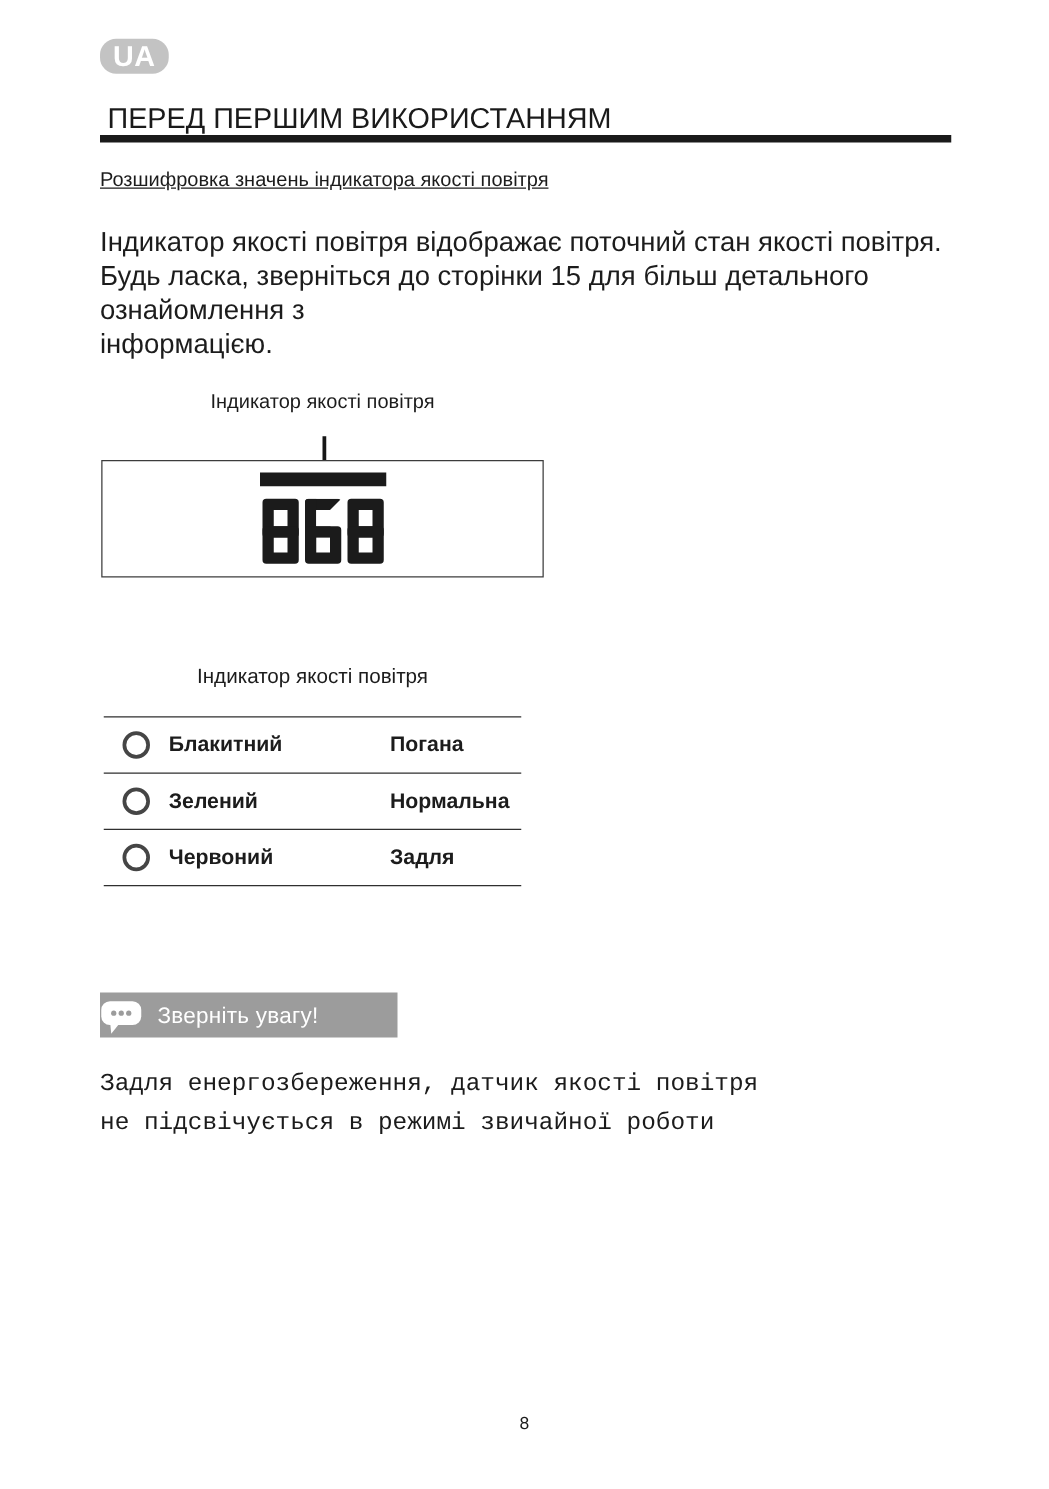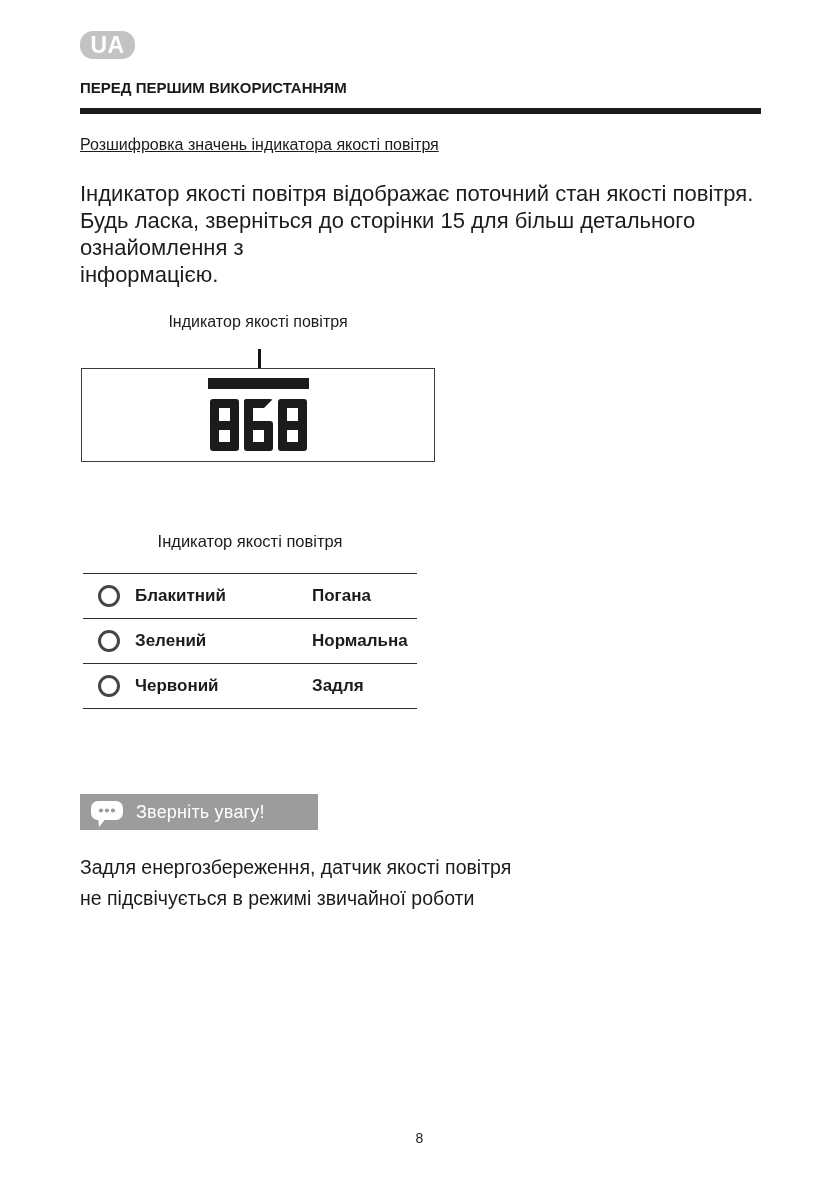--- a/index.html
+++ b/index.html
@@ -10,21 +10,21 @@
   .abs{position:absolute;}
 
   
   .ua-badge{
     left:80px;top:31px;width:55px;height:28px;border-radius:13px;
     background:var(--badge-bg,#c3c3c3);color:#fff;font-weight:700;font-size:23px;
     display:flex;align-items:center;justify-content:center;letter-spacing:.5px;
   }
 
   
-  .title{left:80px;top:74px;margin:0;font-size:15px;font-weight:700;line-height:28px;color:#1a1a1a;white-space:nowrap;}
+  .title{left:80px;top:74px;margin:6px;font-size:23px;font-weight:400;line-height:28px;color:#1a1a1a;white-space:nowrap;}
   .title-rule{left:80px;top:108px;width:681px;height:6px;background:var(--rule,#1a1a1a);}
 
   
   .subtitle{left:80px;top:134px;font-size:16px;line-height:22px;text-decoration:underline;}
   .intro{left:80px;top:180px;font-size:22px;line-height:27px;}
 
   
   .diagram-caption{left:81px;top:313px;width:354px;text-align:center;font-size:16px;}
   .pointer-line{left:258px;top:349px;width:3px;height:25px;background:#161616;}
   .display-box{left:81px;top:368px;width:354px;height:94px;border:1.5px solid #3c3c3c;box-sizing:border-box;background:#fff;}
@@ -35,26 +35,26 @@
   .seg-bot{margin-top:-9px;}
 
   
   .table-caption{left:80px;top:532px;width:340px;text-align:center;font-size:16.5px;}
   .indicator-table{left:83px;top:573px;width:334px;border-bottom:1.5px solid #2f2f2f;}
   .t-row{display:grid;grid-template-columns:37px 177px 1fr;align-items:center;height:44px;padding-left:15px;border-top:1.5px solid #2f2f2f;box-sizing:content-box;font-size:17px;font-weight:bold;}
   .ring{width:22px;height:22px;border:3.5px solid var(--ring,#454545);border-radius:50%;box-sizing:border-box;}
 
   
   .note-banner{left:80px;top:794px;width:238px;height:36px;background:var(--banner-bg,#9c9c9c);
-    display:flex;align-items:center;padding-left:10px;box-sizing:border-box;}
+    display:flex;align-items:center;padding-left:0;box-sizing:border-box;}
   .bubble-icon{width:34px;height:28px;margin-top:3px;}
   .banner-text{color:#fff;font-size:18px;margin-left:12px;letter-spacing:.2px;}
 
   
-  .note-text{left:80px;top:852px;font-size:19.5px;line-height:31px;color:#1b1b1b;}
+  .note-text{left:80px;top:852px;font-size:19.5px;line-height:31px;color:#1b1b1b;font-family:Liberation Mono, monospace;}
 
   
   .page-number{left:0;top:1130px;width:839px;text-align:center;font-size:14px;}
 </style>
 </head>
 <body>
 
 <div class="page">
 
   <div class="abs ua-badge">UA</div>

